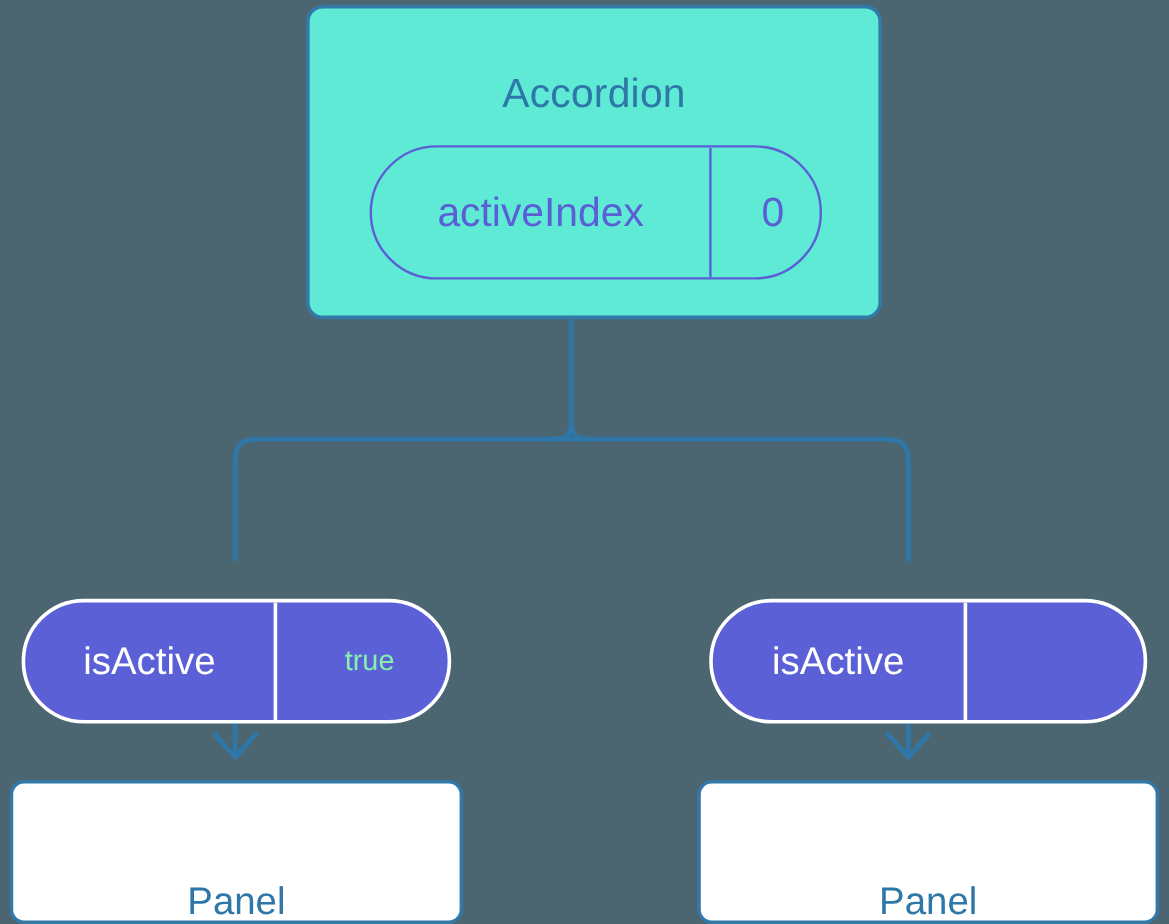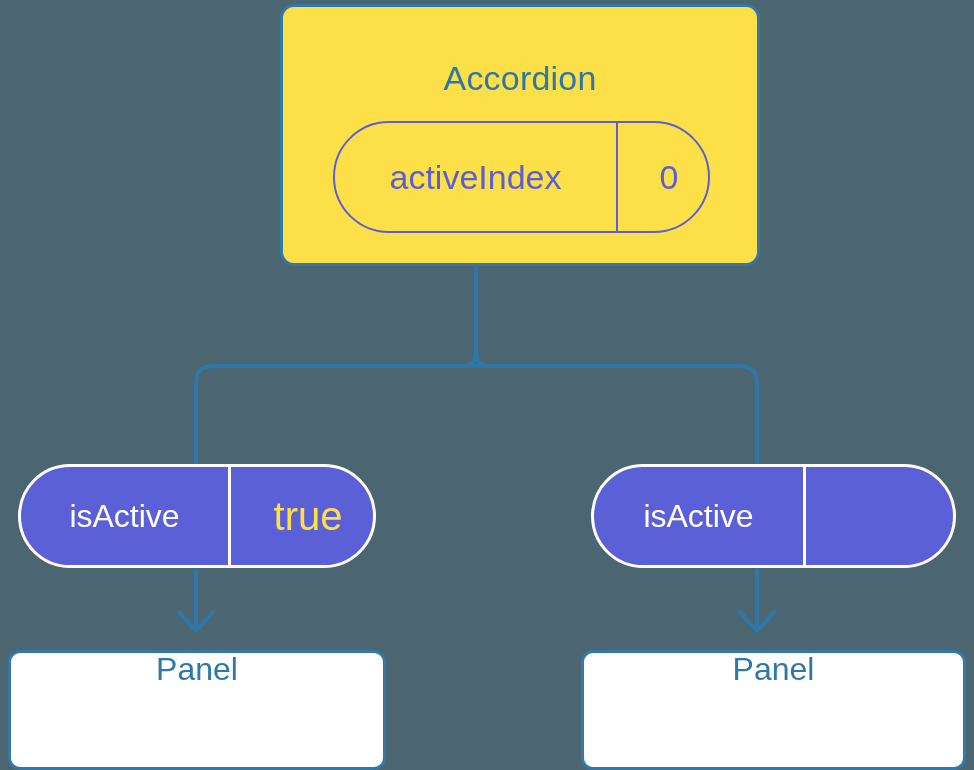--- a/index.html
+++ b/index.html
@@ -26,26 +26,25 @@
     left: 0;
     top: 0;
     width: 974px;
     height: 770px;
     z-index: 1;
   }
 
   
   .card {
     position: absolute;
-    background: #fde047;
+    background: #5eead4;
     border: 3px solid #3379a8;
     border-radius: 14px;
     box-sizing: border-box;
     z-index: 2;
-    margin-left: 25px;
   }
   #accordion-card {
     left: 255px;
     top: 4px;
     width: 480px;
     height: 262px;
   }
   .card-title {
     text-align: center;
     color: #2e77a8;
@@ -95,29 +94,30 @@
     font-size: 34px;
   }
 
   
   .pill-filled {
     position: absolute;
     background: #5b60d6;
     border: 3px solid #ffffff;
     height: 104px;
     z-index: 3;
+    margin-top: 35px;
   }
   .pill-filled .pill-key {
     color: #ffffff;
     font-size: 32px;
     border-right: 3px solid #ffffff;
   }
   .pill-filled .pill-val {
-    color: #fde047;
-    font-size: 40px;
+    color: #86efac;
+    font-size: 24px;
     flex: 1 1 auto;
   }
 
   #pill-left {
     left: 18px;
     top: 464px;
     width: 358px;
   }
   #pill-left .pill-key { flex: 0 0 210px; }
 
@@ -129,21 +129,21 @@
   #pill-right .pill-key { flex: 0 0 212px; }
 
   
   .panel-card {
     position: absolute;
     background: #ffffff;
     border: 3px solid #3379a8;
     border-radius: 12px;
     box-sizing: border-box;
     display: flex;
-    align-items: flex-start;
+    align-items: flex-end;
     justify-content: center;
     z-index: 2;
     height: 120px;
     top: 650px;
   }
   .panel-card .panel-label {
     color: #2e77a8;
     font-size: 32px;
     line-height: 1;
   }

